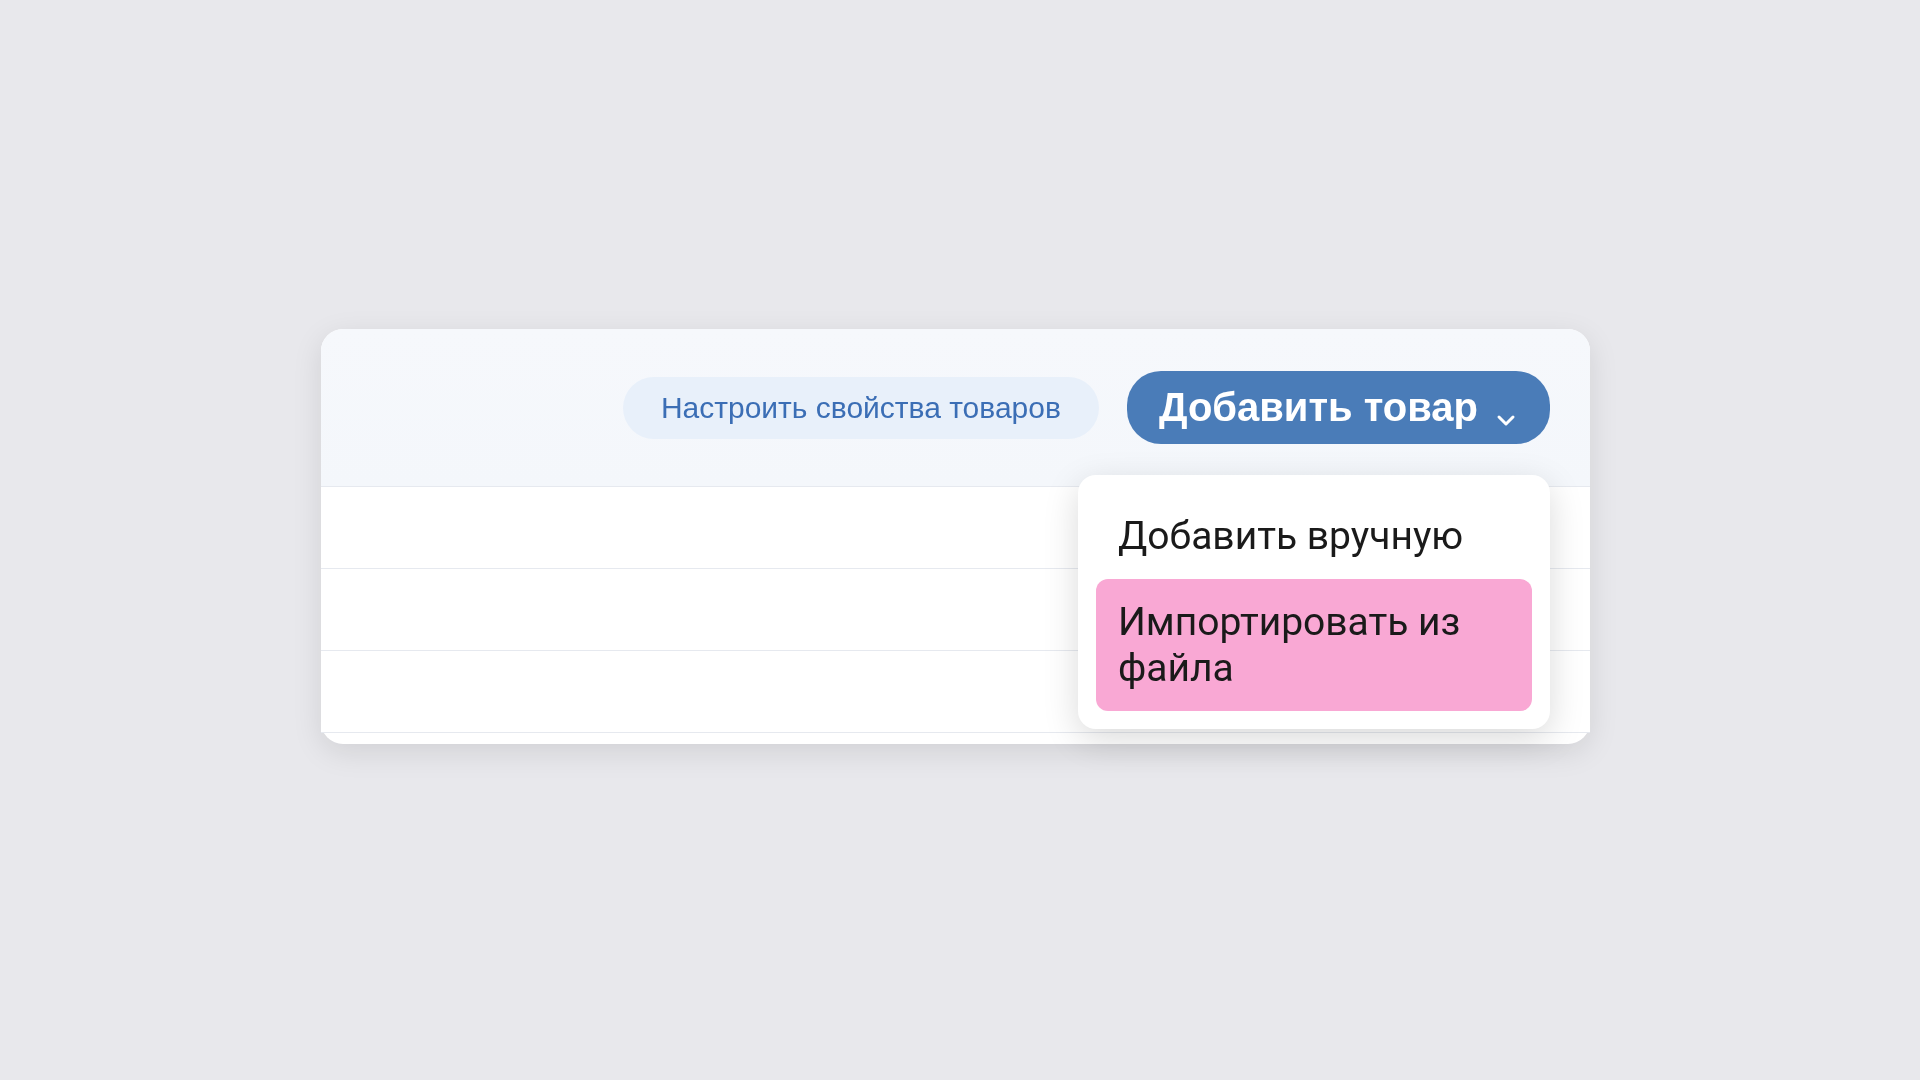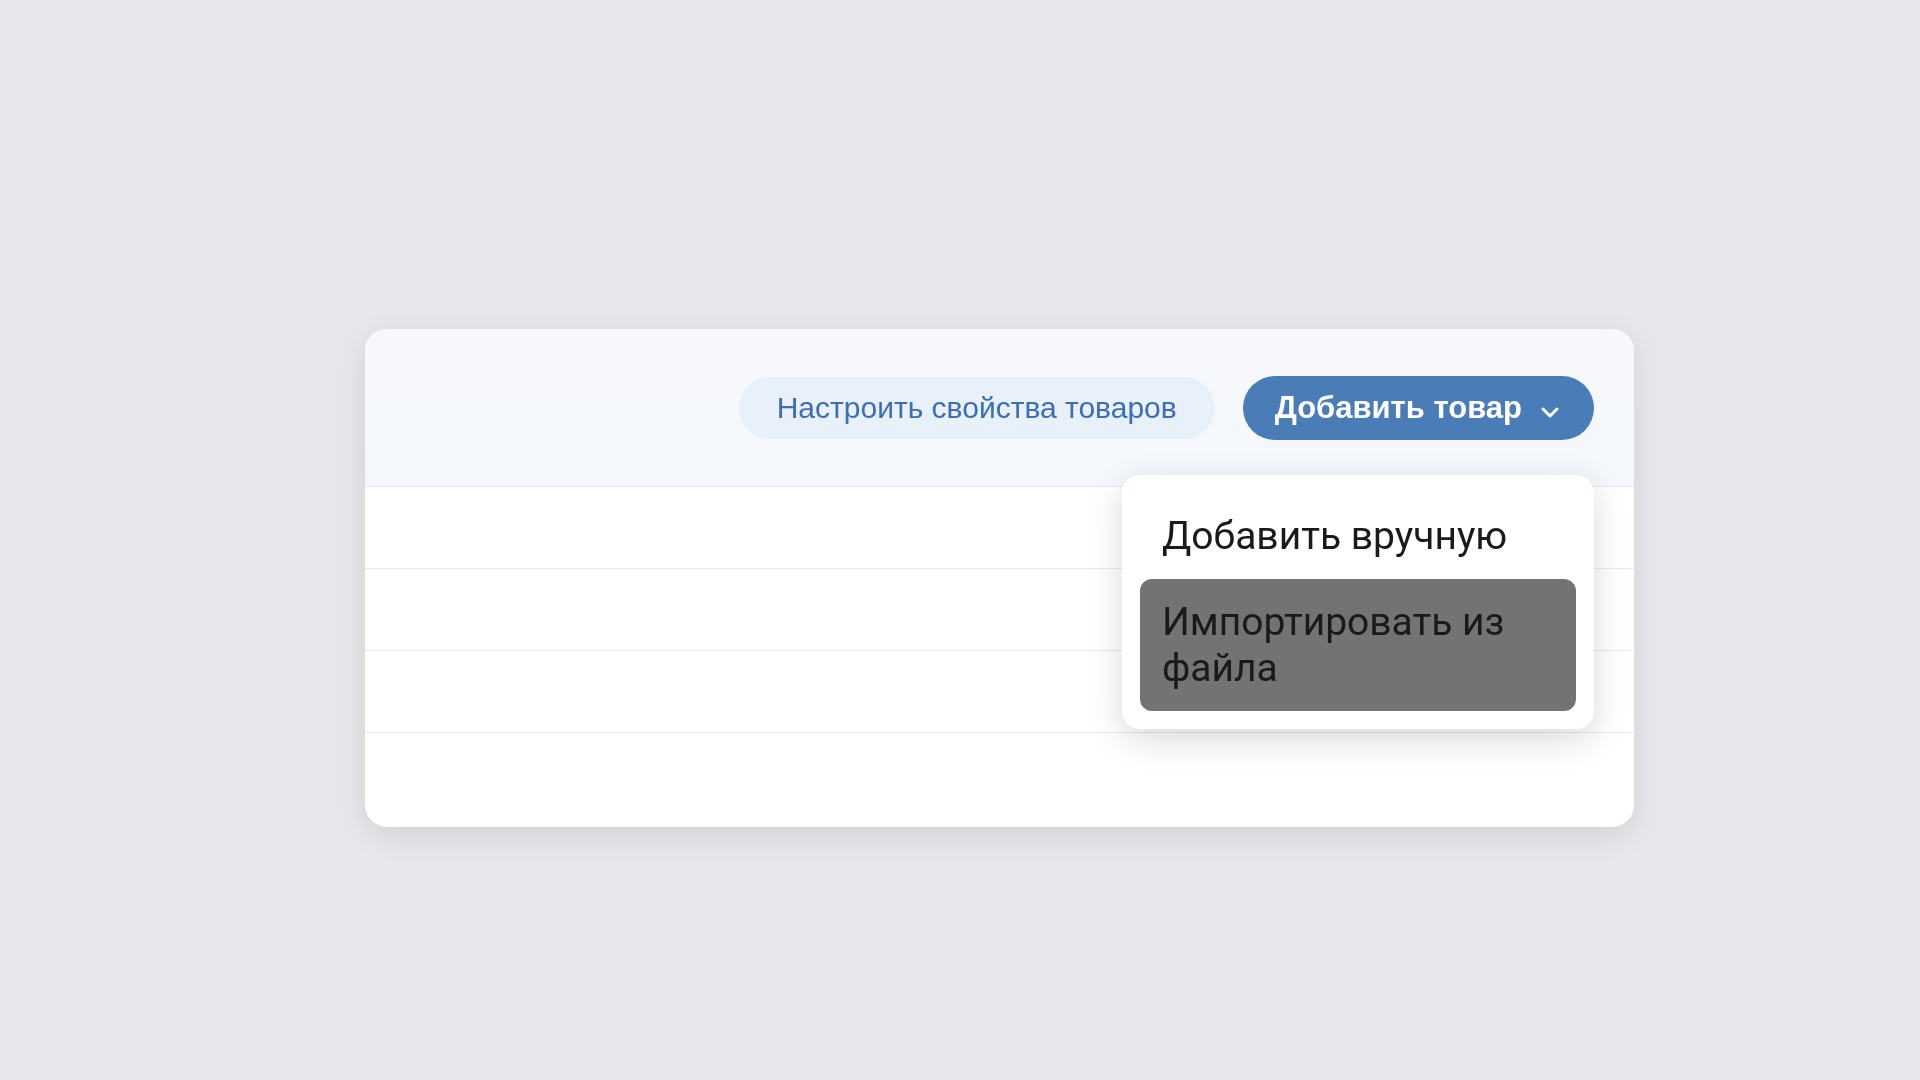--- a/index.html
+++ b/index.html
@@ -15,26 +15,25 @@
       font-family: -apple-system, BlinkMacSystemFont, "Segoe UI", Roboto, Helvetica, Arial, sans-serif;
       position: relative;
       overflow: hidden;
     }
     
     .panel {
       position: absolute;
       left: 321px;
       top: 329px;
       width: 1269px;
-      height: 498px;
+      height: 415px;
       background: #ffffff;
       border-radius: 22px;
       box-shadow: 0 8px 30px rgba(0, 0, 0, 0.10);
       overflow: visible;
-      margin-left: 44px;
     }
     
     .panel-header {
       position: relative;
       width: 100%;
       height: 158px;
       background: linear-gradient(180deg, #f6f8fc 0%, #f4f7fb 100%);
       border-top-left-radius: 22px;
       border-top-right-radius: 22px;
       border-bottom: 1px solid #e6e9ef;
@@ -52,21 +51,21 @@
       font-weight: 500;
       padding: 14px 38px;
       border: none;
       border-radius: 34px;
       cursor: pointer;
     }
     
     .btn-primary {
       background: #4a7cb8;
       color: #ffffff;
-      font-size: 31px;
+      font-size: 40px;
       font-weight: 600;
       padding: 14px 32px;
       border: none;
       border-radius: 34px;
       cursor: pointer;
       display: flex;
       align-items: center;
       gap: 16px;
     }
     
@@ -113,21 +112,21 @@
     
     .dropdown-item {
       font-size: 39px;
       color: #1a1a1a;
       padding: 20px 22px;
       border-radius: 12px;
       cursor: pointer;
     }
     
     .dropdown-item.highlighted {
-      background: #737373;
+      background: #f9a8d4;
     }
   </style>
 </head>
 <body>
 
 <div class="panel">
 
   <div class="panel-header">
 
     <button class="btn-secondary">Настроить свойства товаров</button>

